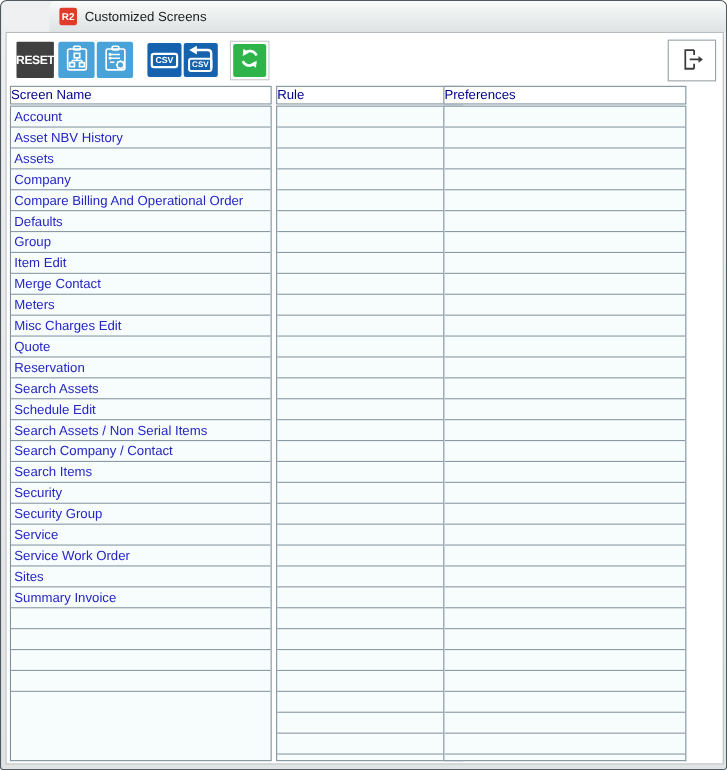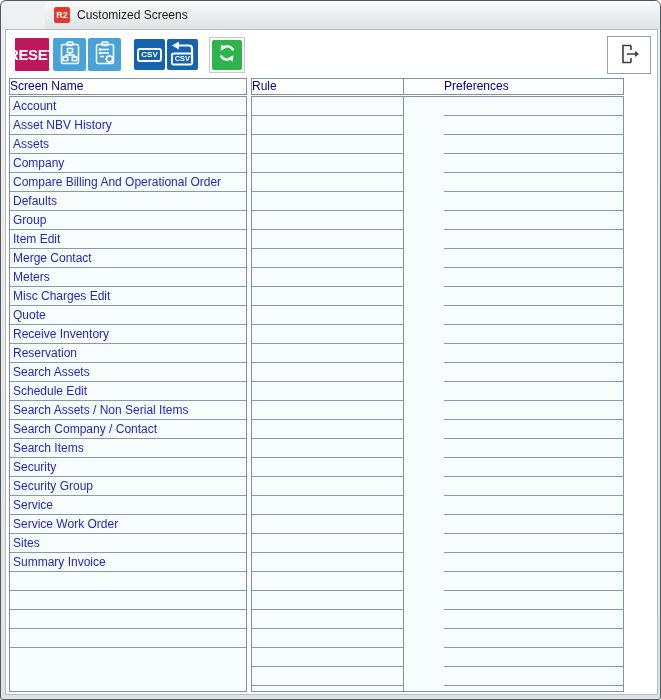--- a/index.html
+++ b/index.html
@@ -35,22 +35,22 @@
     box-shadow:inset 0 1px 0 rgba(255,255,255,.45);
     display:flex;align-items:center;justify-content:center;cursor:pointer;
   }
   
   .client{
     position:absolute;left:4px;top:28px;width:653px;height:666px;
     background:#fff;border:1px solid #b6bcbf;
   }
   
   .tbtn{position:absolute;display:flex;align-items:center;justify-content:center;cursor:pointer;border:none;padding:0;}
-  .btn-reset{left:9px;top:8px;width:34px;height:33px;background:#be185d;color:#fff;
-    font-family:"Liberation Sans",sans-serif;font-size:15px;font-weight:600;letter-spacing:-.4px;border-radius:1px;}
+  .btn-reset{left:9px;top:8px;width:34px;height:33px;background:#404040;color:#fff;
+    font-family:"Liberation Sans",sans-serif;font-size:11px;font-weight:600;letter-spacing:-.4px;border-radius:1px;}
   .btn-lblue{background:#4aa3d8;border-radius:2px;width:33px;height:33px;top:8px;}
   .btn2{left:47px;} .btn3{left:82px;}
   .btn-dblue{background:#1563ae;border-radius:2px;width:31px;height:31px;top:9px;position:absolute;}
   .btn4{left:128px;} .btn5{left:161px;}
   .csv-box{
     border:2px solid #fff;border-radius:3px;color:#fff;
     font-size:8px;font-weight:bold;padding:1px 2px;line-height:8px;
     font-family:"Liberation Sans",sans-serif;
   }
   .btn5 .csv-box{position:absolute;left:3px;bottom:4px;transform:scale(.92);}
@@ -70,21 +70,21 @@
     position:absolute;top:48px;height:17px;background:#fff;
     border:1px solid #7f929e;color:#00008f;font-size:12px;
     line-height:15px;cursor:default;
   }
   .col-box{
     position:absolute;top:66px;height:596px;background:#f7fcfc;
     border:1px solid #7f929e;overflow:hidden;
   }
   .hdr1,.col1{left:3px;width:238px;}
   .hdr2,.col2{left:245px;width:170px;}
-  .hdr3,.col3{left:397px;width:221px;padding-left:40px;}
+  .hdr3,.col3{left:397px;width:221px;}
   .cell{
     height:19px;border-bottom:1px solid #8a9aa5;
     font-size:12px;line-height:18px;color:#2525c4;
     padding-left:3px;white-space:nowrap;overflow:hidden;cursor:default;
   }
 </style>
 </head>
 <body>
 
 <div class="window">
@@ -182,21 +182,20 @@
           <div class="cell">Assets</div>
           <div class="cell">Company</div>
           <div class="cell">Compare Billing And Operational Order</div>
           <div class="cell">Defaults</div>
           <div class="cell">Group</div>
           <div class="cell">Item Edit</div>
           <div class="cell">Merge Contact</div>
           <div class="cell">Meters</div>
           <div class="cell">Misc Charges Edit</div>
           <div class="cell">Quote</div>
-          <div class="cell">Receive Inventory</div>
           <div class="cell">Reservation</div>
           <div class="cell">Search Assets</div>
           <div class="cell">Schedule Edit</div>
           <div class="cell">Search Assets / Non Serial Items</div>
           <div class="cell">Search Company / Contact</div>
           <div class="cell">Search Items</div>
           <div class="cell">Security</div>
           <div class="cell">Security Group</div>
           <div class="cell">Service</div>
           <div class="cell">Service Work Order</div>

